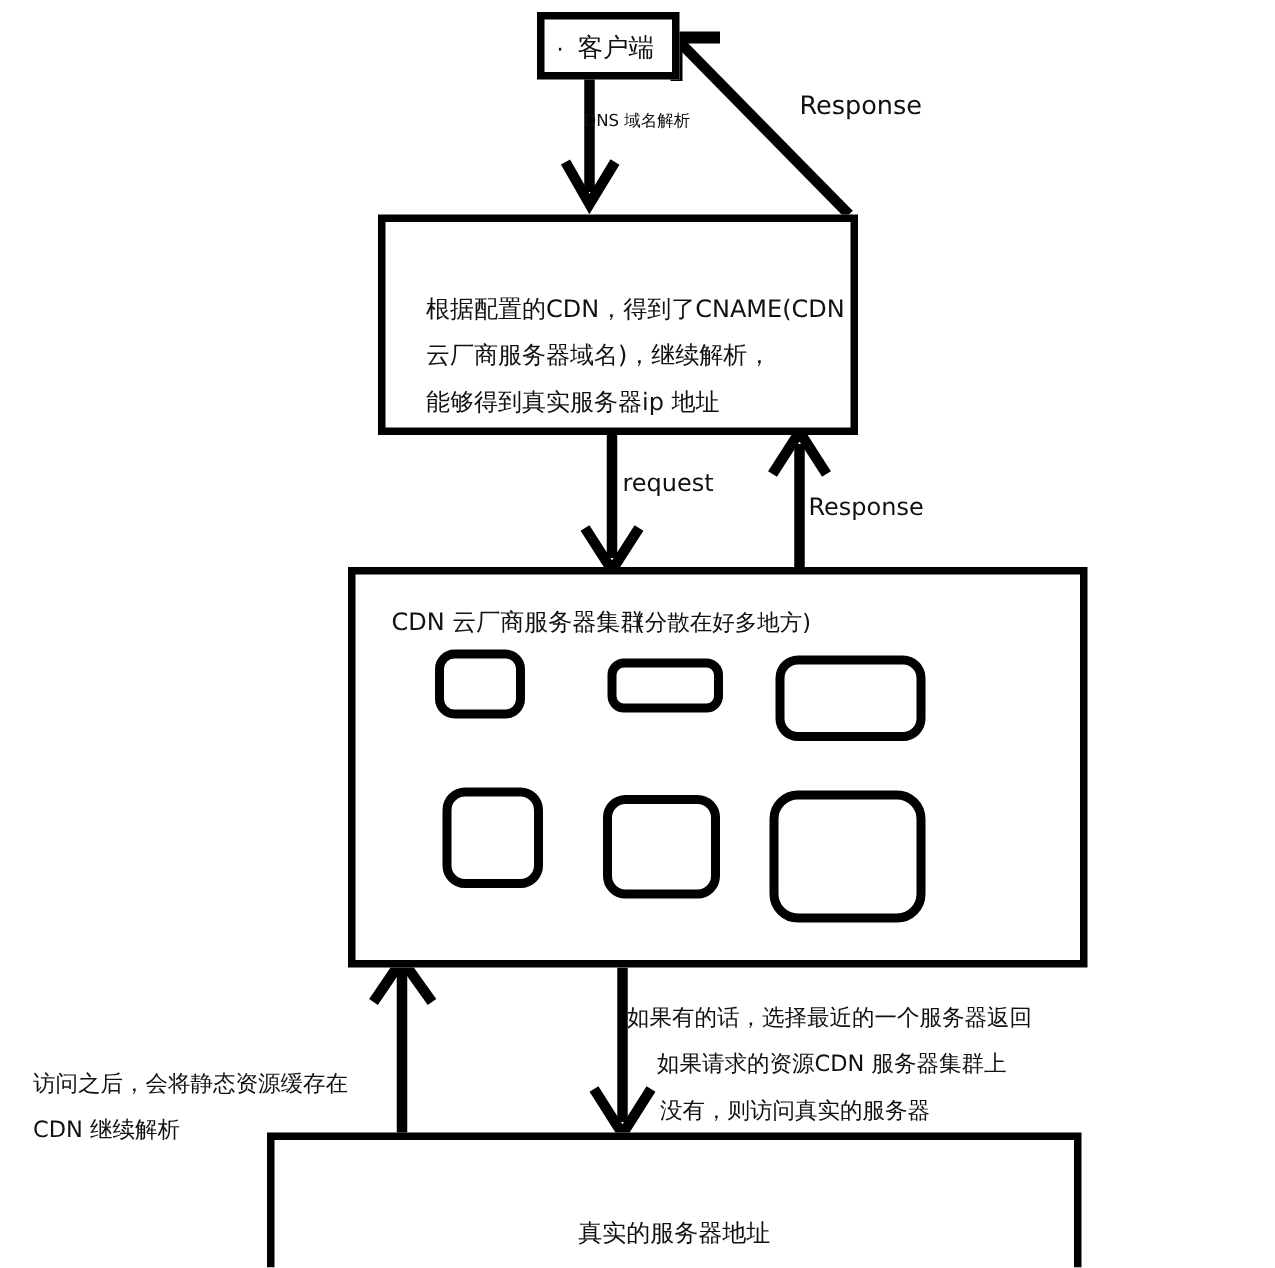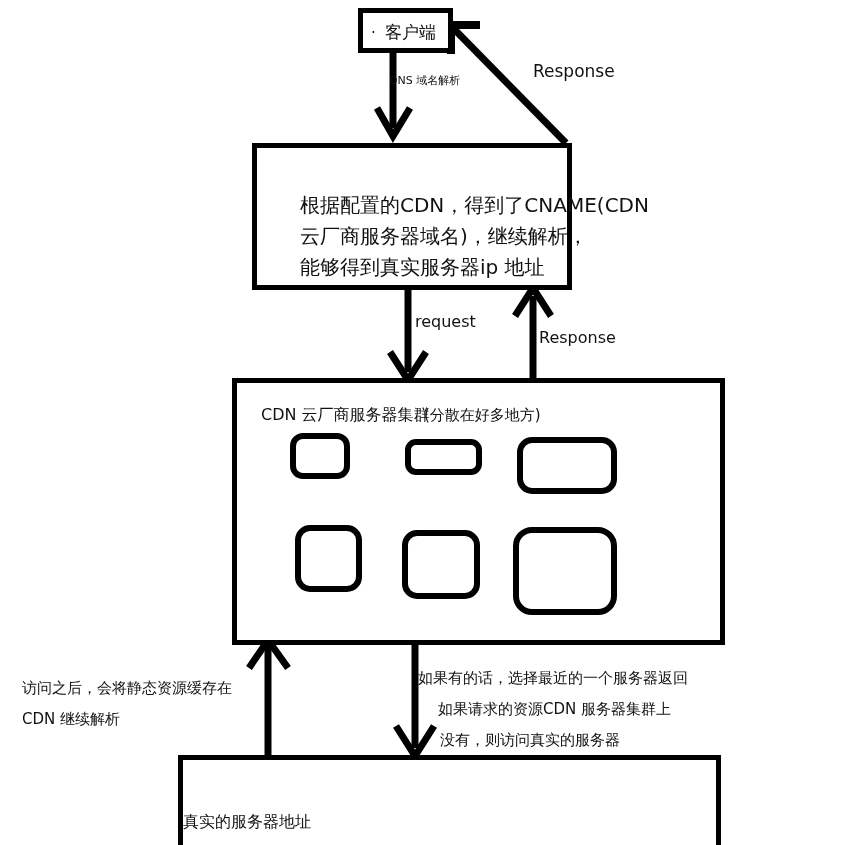--- a/index.html
+++ b/index.html
@@ -43,20 +43,21 @@
     white-space: nowrap;
     line-height: 1.0;
   }
   .txt-cjk {
     font-family: "DejaVu Sans", "Liberation Sans", sans-serif;
   }
   .box-label-center {
     position: absolute;
     left: 0;
     right: 0;
+    text-align: center;
     color: #111111;
   }
   .ml {
     position: absolute;
     color: #111111;
     line-height: 31px;
   }
   .ml div { white-space: nowrap; }
 </style>
 </head>
@@ -97,21 +98,21 @@
       <polyline points="396,726 415,756 434,726" fill="none" stroke="#000" stroke-width="7"></polyline>
     </g>
   </svg>
 
   <div class="node-box" style="left:358px; top:8px; width:95px; height:45px;">
     <span class="txt txt-cjk" style="left:8px; top:13px; font-size:15px;">·</span>
     <span class="txt txt-cjk" style="left:22px; top:11px; font-size:17px;">客户端</span>
   </div>
 
   <div class="node-box" style="left:252px; top:143px; width:320px; height:147px;">
-    <div class="ml" style="left:43px; top:42px; font-size:20px;">
+    <div class="ml" style="left:27px; top:42px; font-size:16px;">
       <div>根据配置的CDN，得到了CNAME(CDN</div>
       <div>云厂商服务器域名)，继续解析，</div>
       <div>能够得到真实服务器ip 地址</div>
     </div>
   </div>
 
   <div class="node-box" style="left:232px; top:378px; width:493px; height:267px;">
     <span class="txt txt-cjk" style="left:24px; top:24px; font-size:16px;">CDN 云厂商服务器集群</span>
     <span class="txt txt-cjk" style="left:187px; top:25px; font-size:15px;">(分散在好多地方)</span>
 
@@ -129,21 +130,21 @@
   </div>
 
   <span class="txt txt-cjk" style="left:389px; top:75px; font-size:11px;">DNS 域名解析</span>
 
   <span class="txt" style="left:533px; top:63px; font-size:17px;">Response</span>
 
   <span class="txt" style="left:415px; top:314px; font-size:16px;">request</span>
 
   <span class="txt" style="left:539px; top:330px; font-size:16px;">Response</span>
 
-  <div class="ml" style="left:22px; top:673px; font-size:15px;">
+  <div class="ml" style="left:22px; top:707px; font-size:15px;">
     <div>访问之后，会将静态资源缓存在</div>
     <div>CDN 继续解析</div>
   </div>
 
   <div class="ml" style="left:418px; top:663px; font-size:15px;">
     <div>如果有的话，选择最近的一个服务器返回</div>
     <div style="padding-left:20px;">如果请求的资源CDN 服务器集群上</div>
     <div style="padding-left:8px;margin-left:14px;">没有，则访问真实的服务器</div>
   </div>
 

